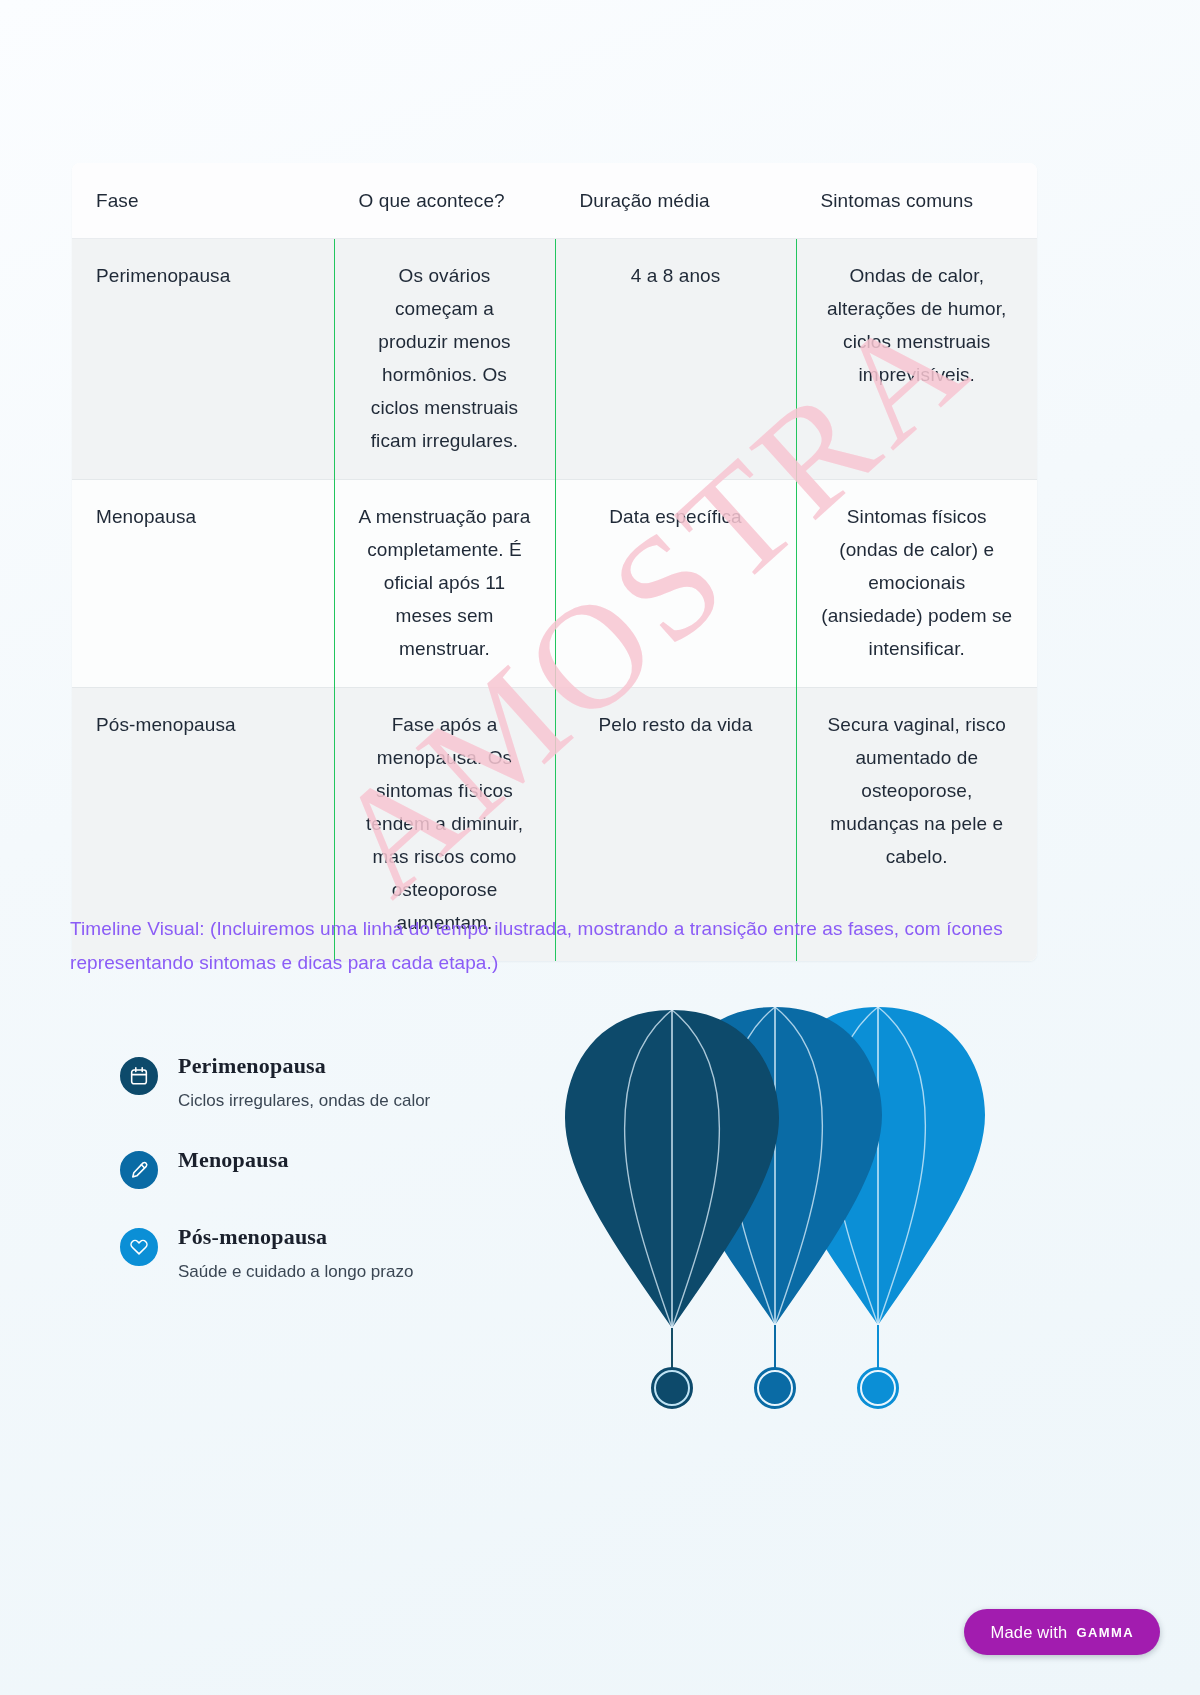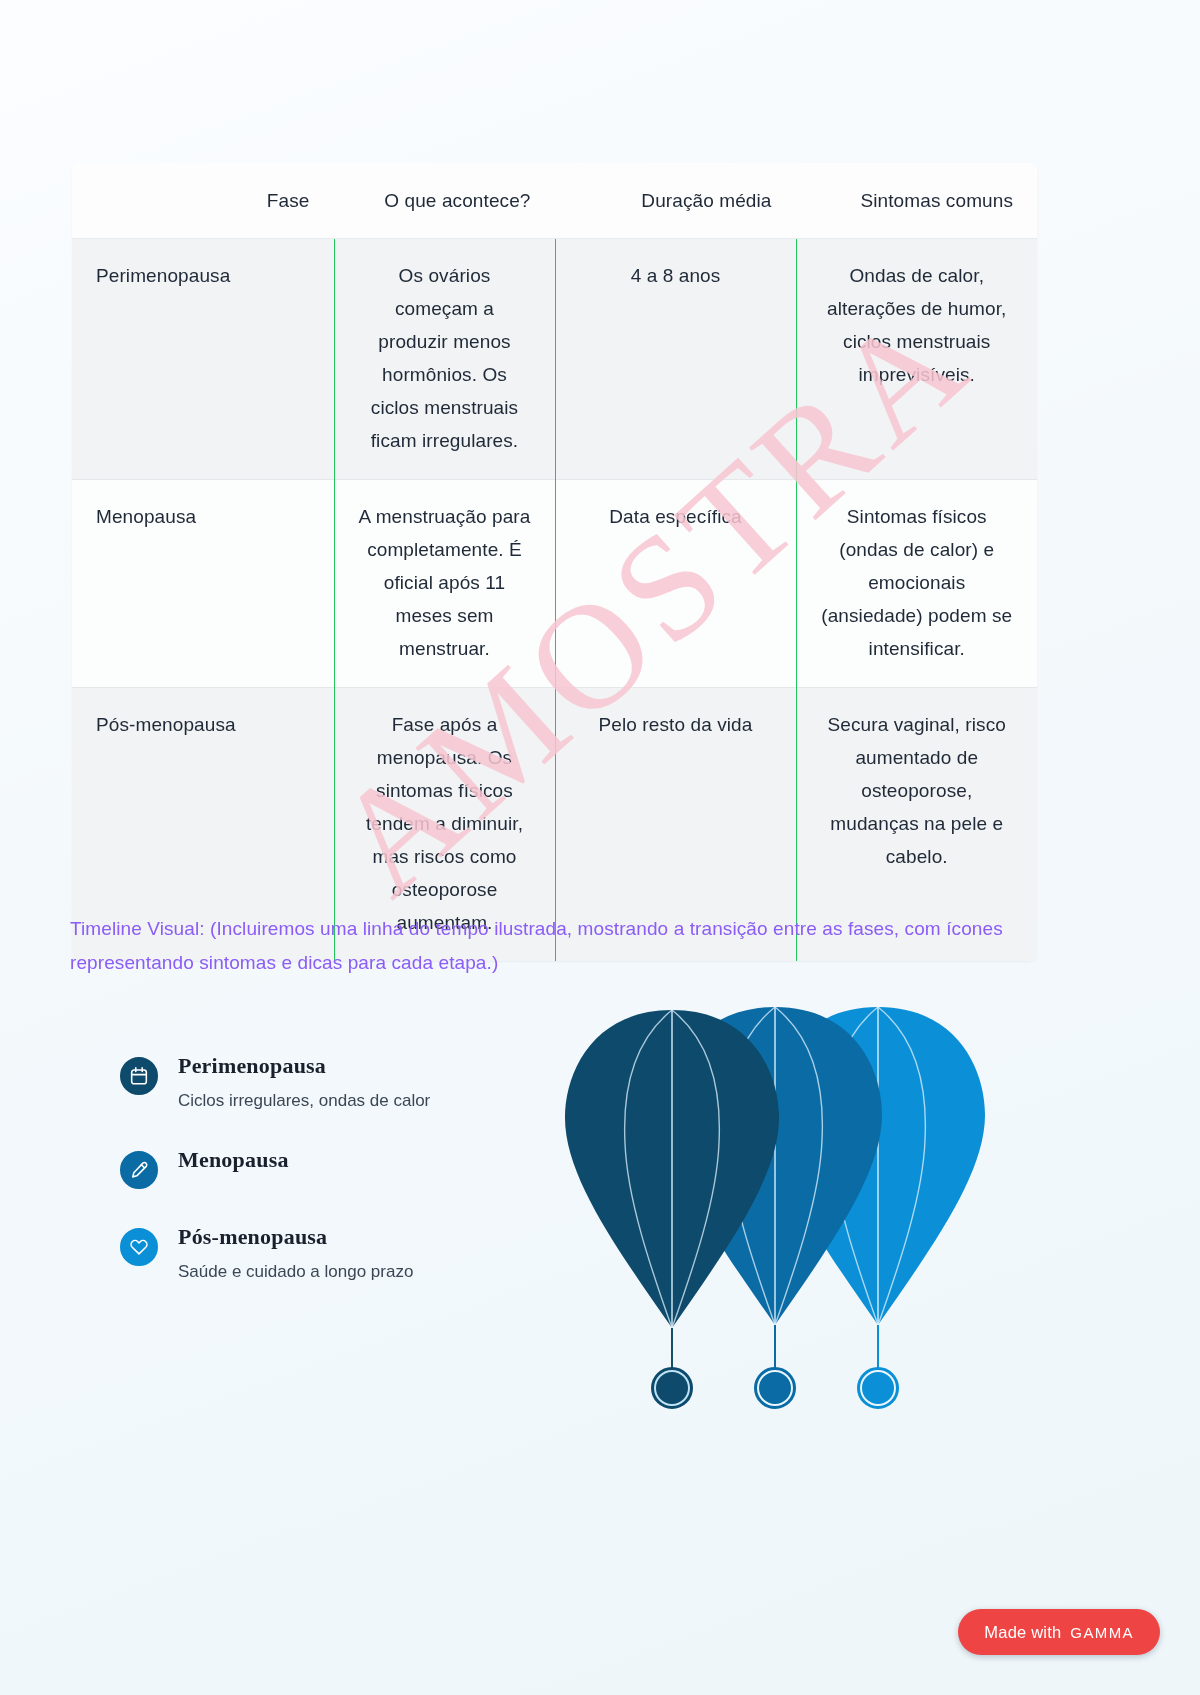--- a/index.html
+++ b/index.html
@@ -49,21 +49,21 @@
     overflow: hidden;
     box-shadow: 0 1px 2px rgba(20,40,60,.05);
   }
   table.phase-table {
     width: 100%;
     border-collapse: collapse;
     table-layout: fixed;
     background: #ffffff;
   }
   table.phase-table th {
-    text-align: right;
+    text-align: left;
     font-weight: 400;
     font-size: 19px;
     color: #1f2937;
     padding: 27px 24px 26px 24px;
     background: #fdfdfe;
     border-bottom: 1px solid #e9ecef;
     vertical-align: top;
     letter-spacing: 0.1px;
   }
   table.phase-table td {
@@ -153,36 +153,36 @@
   }
 
   
   #gamma-badge {
     position: absolute;
     right: 40px;
     bottom: 40px;
     height: 46px;
     padding: 0 26px;
     border-radius: 23px;
-    background: #ef4444;
+    background: #a21caf;
     display: flex;
     align-items: center;
     gap: 9px;
     z-index: 8;
     box-shadow: 0 2px 6px rgba(10,30,50,.25);
   }
   #gamma-badge .made-with {
     color: #ffffff;
     font-size: 16.5px;
     letter-spacing: .2px;
   }
   #gamma-badge .gamma-word {
     color: #ffffff;
-    font-size: 15px;
-    font-weight: 400;
+    font-size: 13px;
+    font-weight: 700;
     letter-spacing: 1.4px;
   }
 </style>
 </head>
 <body>
 
 <div id="phase-table-wrap">
   <table class="phase-table">
     <colgroup>
         <col class="c1">

